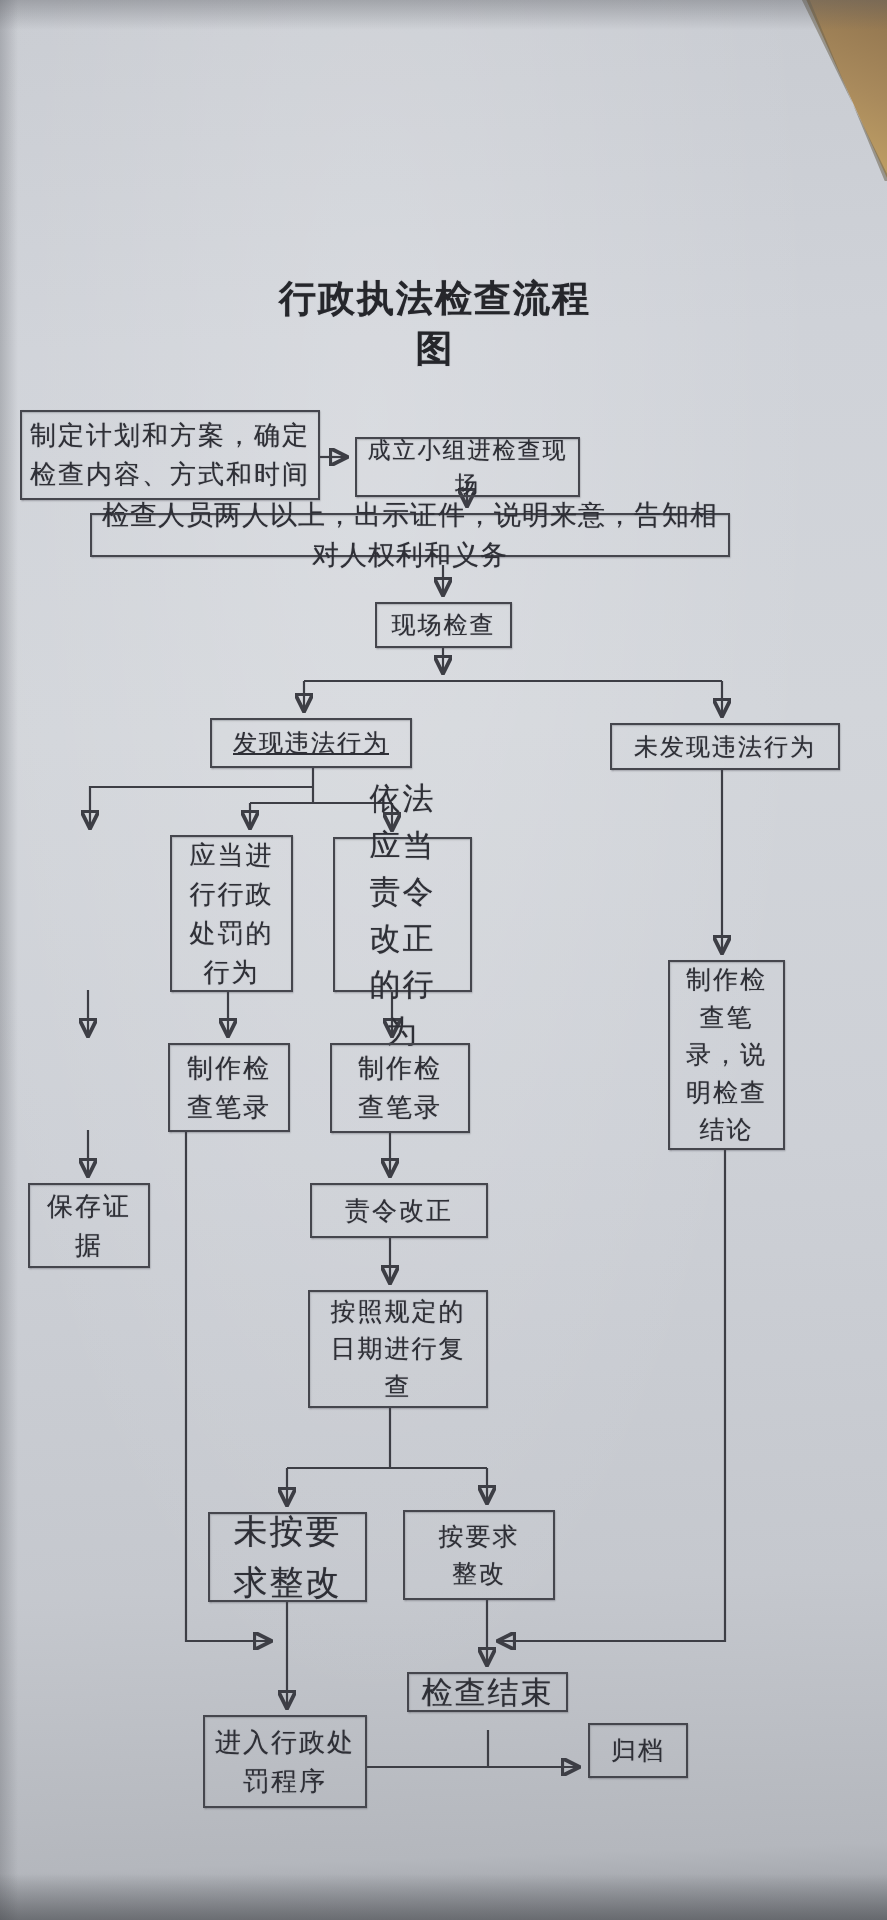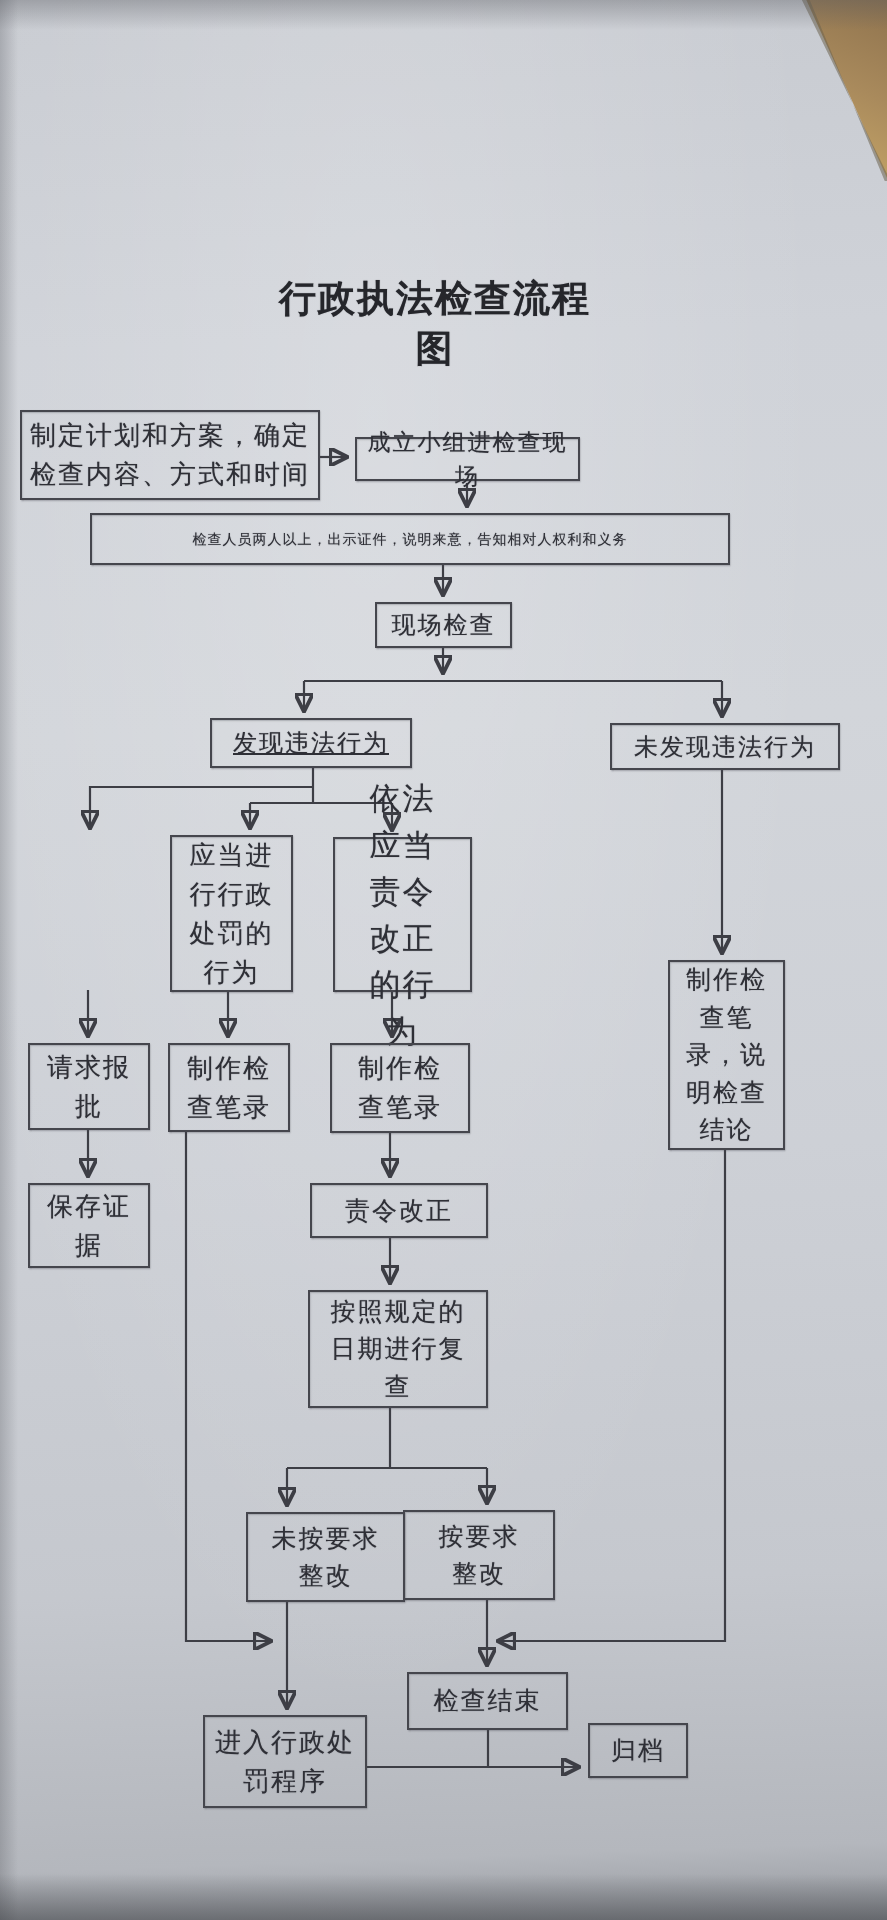--- a/index.html
+++ b/index.html
@@ -26,38 +26,38 @@
   .title{position:absolute;left:270px;top:274px;width:330px;text-align:center;
        font-size:37px;font-weight:bold;letter-spacing:2px;color:#25262b;
        text-shadow:0 0 1px rgba(40,42,48,0.55);}
 
   .node{position:absolute;border:2px solid #45464d;color:#2e2f36;
        display:flex;align-items:center;justify-content:center;text-align:center;
        word-break:break-all;line-height:1.5;letter-spacing:2px;box-sizing:border-box;
        text-shadow:0 0 1px rgba(48,50,58,0.5);
        box-shadow:0.5px 1px 1.5px rgba(70,72,80,0.45), inset 0.5px 1px 1.5px rgba(70,72,80,0.30);}
   .n-plan       {left:20px;  top:410px;  width:300px; height:90px;  font-size:26px; padding:0 6px;}
-  .n-team       {left:355px; top:437px;  width:225px; height:44px;  font-size:23px;}
-  .n-notice     {left:90px;  top:513px;  width:640px; height:52px;  font-size:14px; letter-spacing:1px;}
+  .n-team       {left:355px; top:437px;  width:225px; height:60px;  font-size:23px;}
+  .n-notice     {left:90px;  top:513px;  width:640px; height:44px;  font-size:27px; letter-spacing:1px;}
   .n-onsite     {left:375px; top:602px;  width:137px; height:46px;  font-size:24px;}
   .n-found      {left:210px; top:718px;  width:202px; height:50px;  font-size:24px;text-decoration:underline;}
   .n-notfound   {left:610px; top:723px;  width:230px; height:47px;  font-size:24px;}
   .n-evidence   {left:33px;  top:835px;  width:119px; height:155px; font-size:26px; padding:0 10px;}
   .n-punishable {left:170px; top:835px;  width:123px; height:157px; font-size:26px; padding:12px 12px;}
   .n-correctable{left:333px; top:837px;  width:139px; height:155px; font-size:31px; padding:0 20px;}
   .n-tall       {left:668px; top:960px;  width:117px; height:190px; font-size:25px; padding:0 12px;}
   .n-request    {left:28px;  top:1043px; width:122px; height:87px;  font-size:26px; padding:0 12px;}
   .n-record2    {left:168px; top:1043px; width:122px; height:89px;  font-size:26px; padding:0 12px;}
   .n-record3    {left:330px; top:1043px; width:140px; height:90px;  font-size:26px; padding:0 16px;}
   .n-save       {left:28px;  top:1183px; width:122px; height:85px;  font-size:26px; padding:0 12px;}
   .n-order      {left:310px; top:1183px; width:178px; height:55px;  font-size:25px;}
   .n-recheck    {left:308px; top:1290px; width:180px; height:118px; font-size:25px; padding:0 14px;}
-  .n-nofix      {left:208px; top:1512px; width:159px; height:90px;  font-size:25px; padding:0 14px;margin-left:38px;}
+  .n-nofix      {left:208px; top:1512px; width:159px; height:90px;  font-size:34px; padding:0 14px;}
   .n-fix        {left:403px; top:1510px; width:152px; height:90px;  font-size:25px; padding:0 25px;}
-  .n-end        {left:407px; top:1672px; width:161px; height:58px;  font-size:25px;}
+  .n-end        {left:407px; top:1672px; width:161px; height:40px;  font-size:31px;}
   .n-punish     {left:203px; top:1715px; width:164px; height:93px;  font-size:26px; padding:0 10px;}
   .n-archive    {left:588px; top:1723px; width:100px; height:55px;  font-size:25px;}
 
   svg.connectors{position:absolute;left:0;top:0;pointer-events:none;}
   svg.connectors path{stroke:#3d3e45;stroke-width:2.2;fill:none;}
 </style>
 </head>
 <body>
 
 <div id="photo">
@@ -110,21 +110,20 @@
 
   <div class="node n-plan">制定计划和方案，确定检查内容、方式和时间</div>
   <div class="node n-team">成立小组进检查现场</div>
   <div class="node n-notice">检查人员两人以上，出示证件，说明来意，告知相对人权利和义务</div>
   <div class="node n-onsite">现场检查</div>
   <div class="node n-found">发现违法行为</div>
   <div class="node n-notfound">未发现违法行为</div>
   <div class="node n-punishable">应当进行行政处罚的行为</div>
   <div class="node n-correctable">依法应当责令改正的行为</div>
   <div class="node n-tall">制作检查笔录，说明检查结论</div>
-  <div class="node n-request">请求报批</div>
   <div class="node n-record2">制作检查笔录</div>
   <div class="node n-record3">制作检查笔录</div>
   <div class="node n-save">保存证据</div>
   <div class="node n-order">责令改正</div>
   <div class="node n-recheck">按照规定的日期进行复查</div>
   <div class="node n-nofix">未按要求整改</div>
   <div class="node n-fix">按要求整改</div>
   <div class="node n-end">检查结束</div>
   <div class="node n-punish">进入行政处罚程序</div>
   <div class="node n-archive">归档</div>

